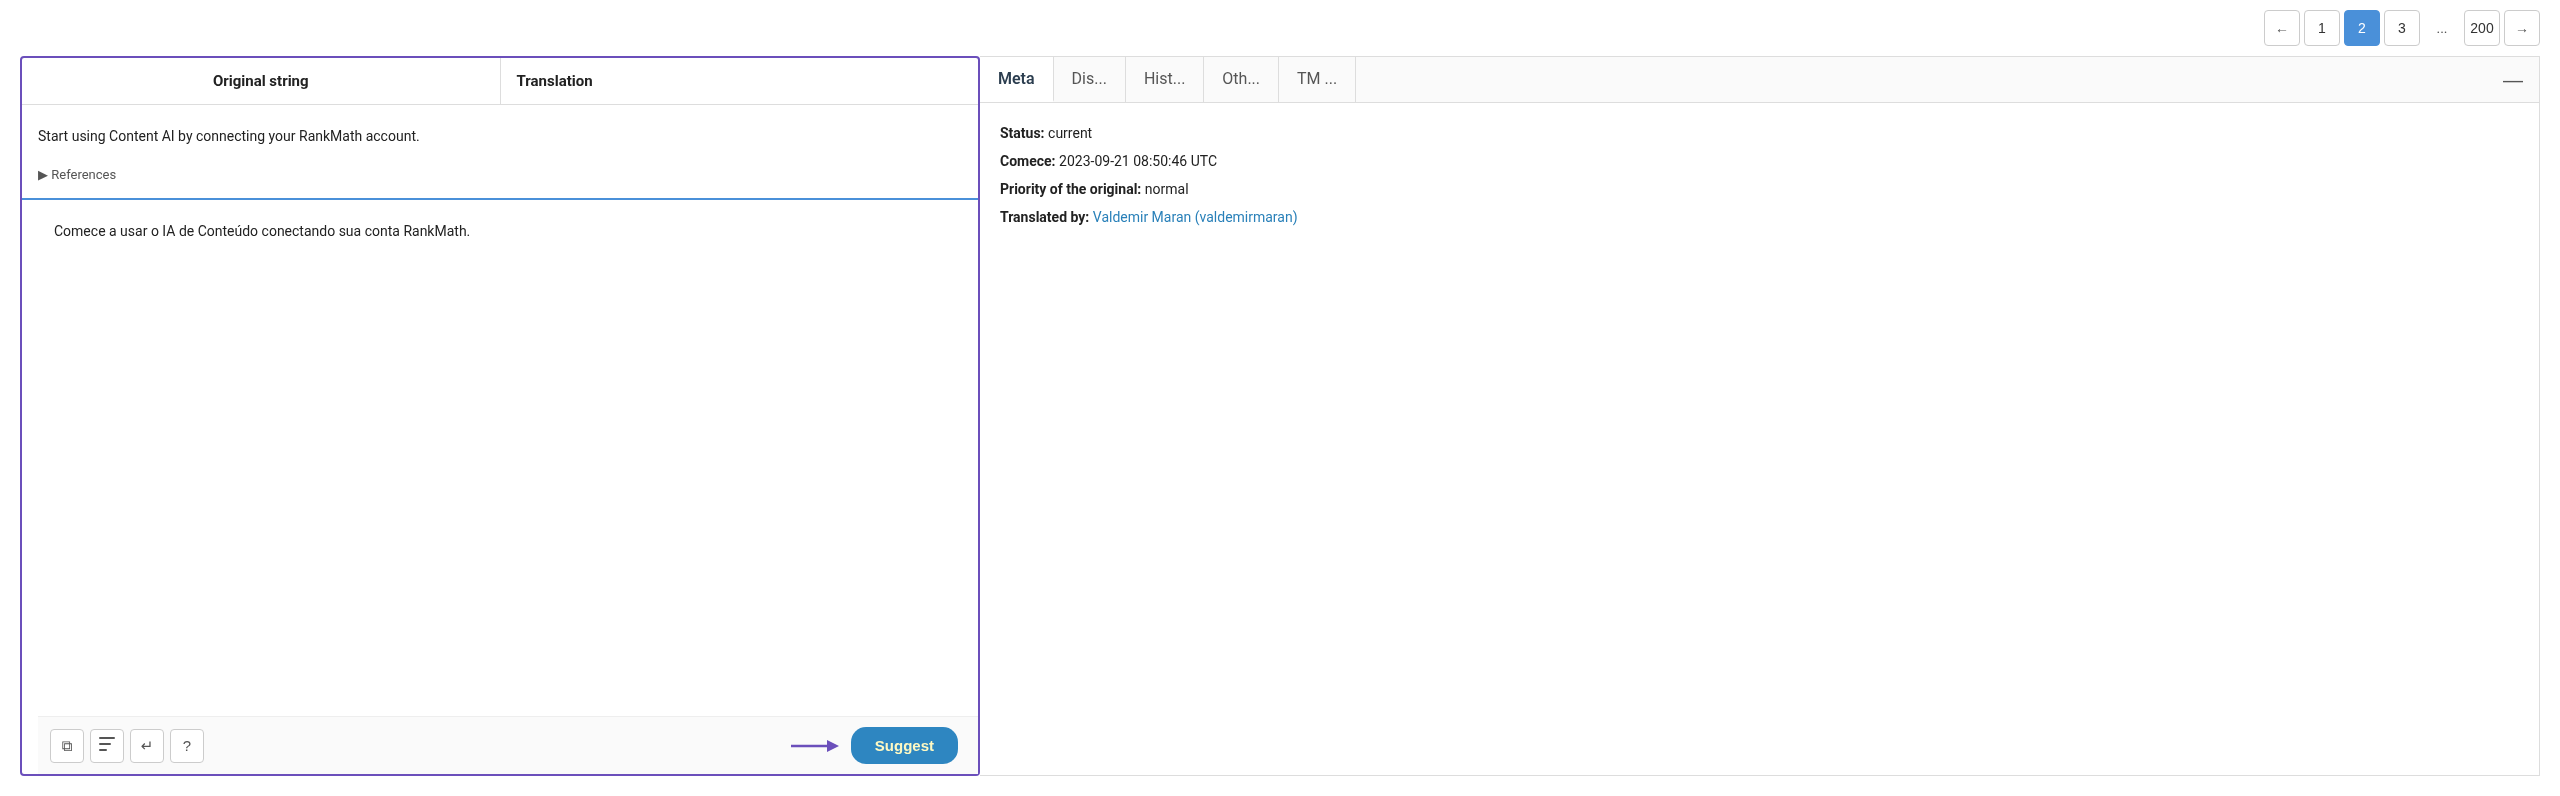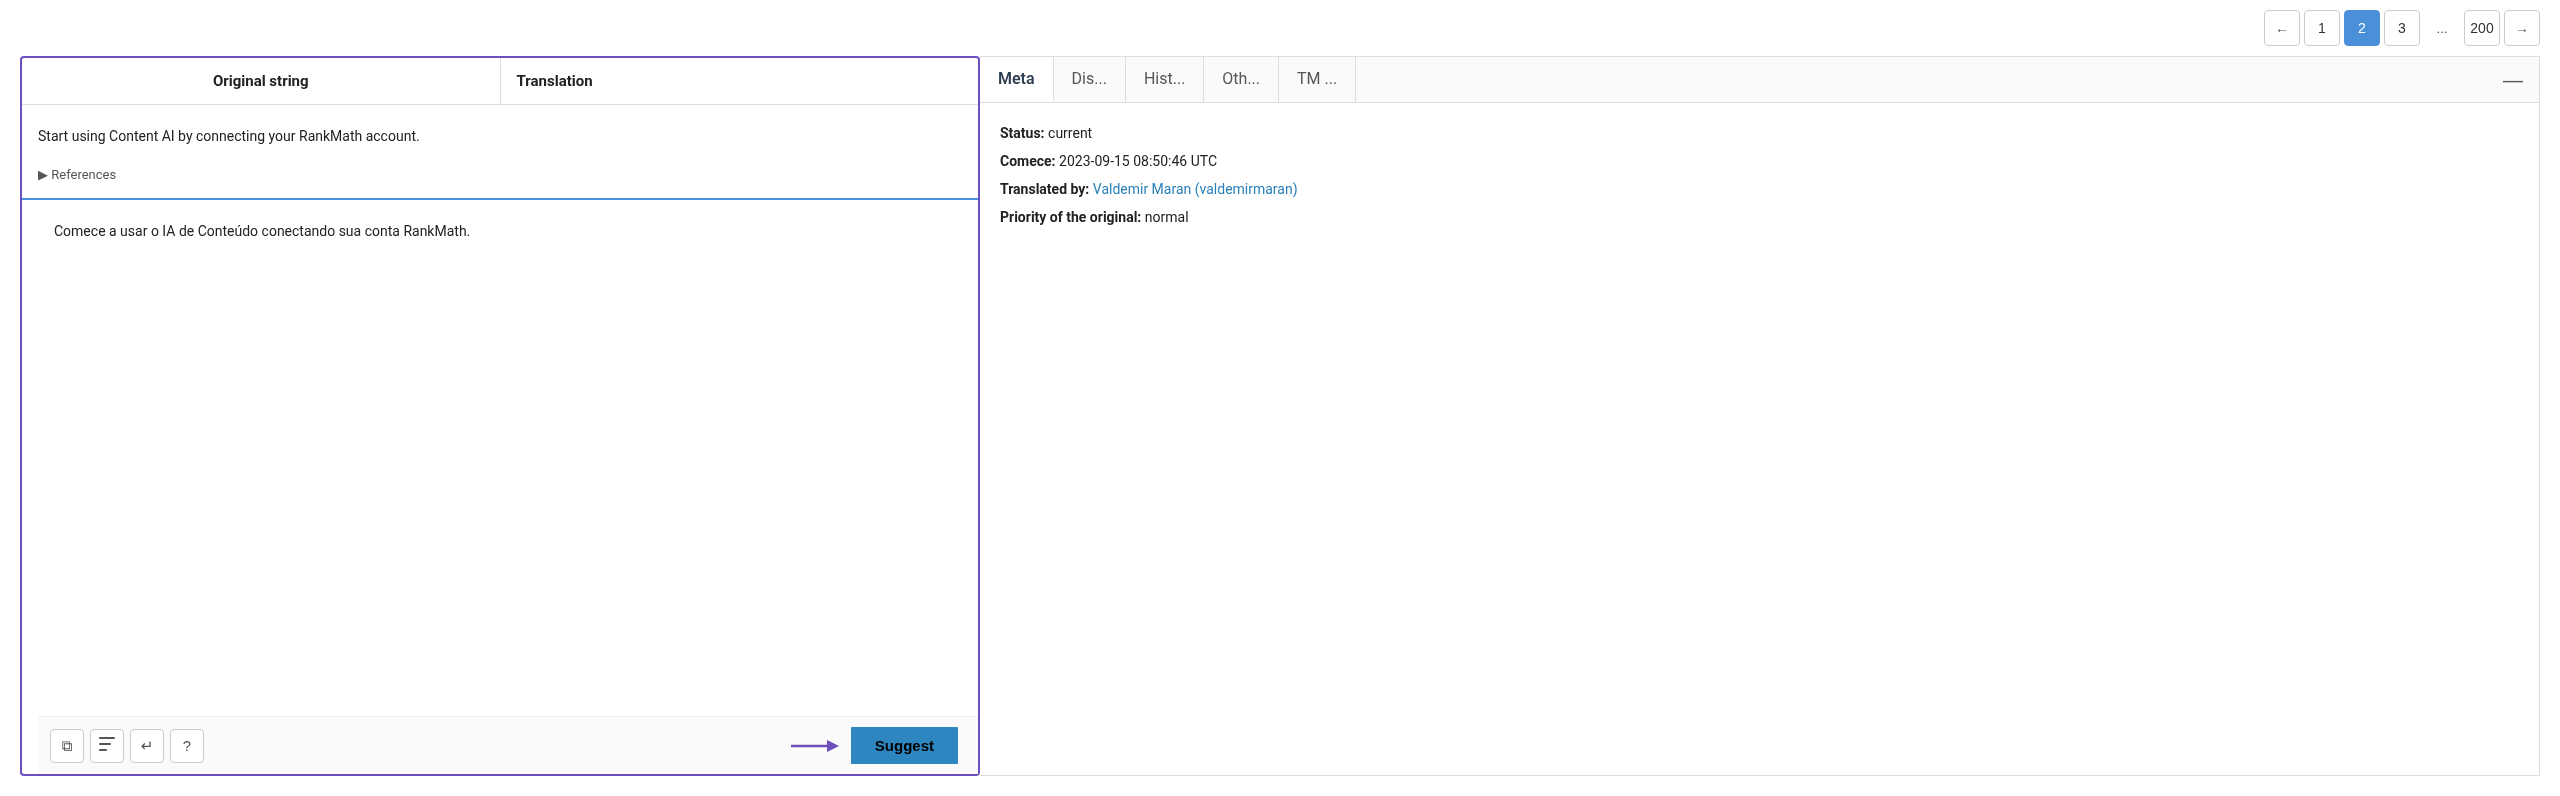--- a/index.html
+++ b/index.html
@@ -210,23 +210,23 @@
 
     .arrow-icon {
       color: #6b4fbb;
       font-size: 28px;
       display: flex;
       align-items: center;
     }
 
     .suggest-btn {
       background: #2e86c1;
-      color: #000000;
+      color: #fef9c3;
       border: none;
-      border-radius: 1px;
+      border-radius: 15px;
       padding: 10px 24px;
       font-size: 15px;
       font-weight: 600;
       cursor: pointer;
     }
 
     
     .meta-panel {
       flex: 1;
       display: flex;
@@ -367,28 +367,28 @@
         <button class="meta-minimize">—</button>
       </div>
 
       <div class="meta-content">
         <div class="meta-row">
           <strong>Status:</strong>
           <span> </span><span>current</span>
         </div>
         <div class="meta-row">
           <strong>Comece:</strong>
-          <span> </span><span>2023-09-15 08:50:46 UTC</span>
+          <span> </span><span>2023-09-21 08:50:46 UTC</span>
+        </div>
+        <div class="meta-row">
+          <strong>Priority of the original:</strong>
+          <span> </span><span>normal</span>
         </div>
         <div class="meta-row">
           <strong>Translated by:</strong>
           <span> </span><a class="meta-link" href="#">Valdemir Maran (valdemirmaran)</a>
         </div>
-        <div class="meta-row">
-          <strong>Priority of the original:</strong>
-          <span> </span><span>normal</span>
-        </div>
       </div>
     </div>
 
   </div>
 
 </div>
 
 </body></html>

